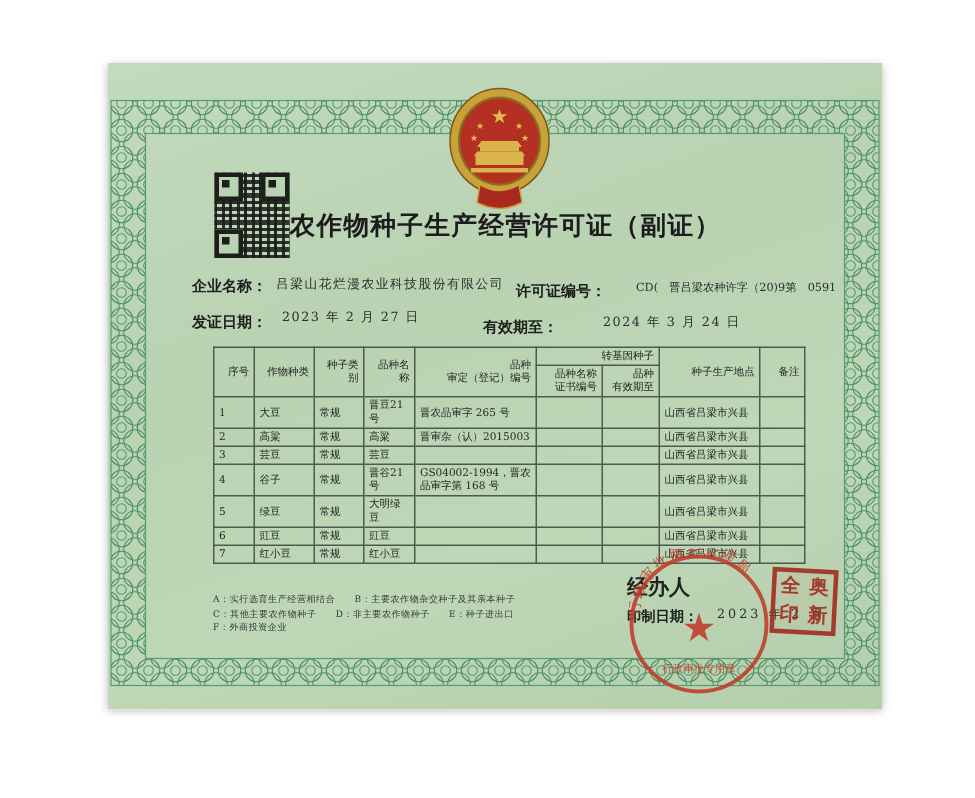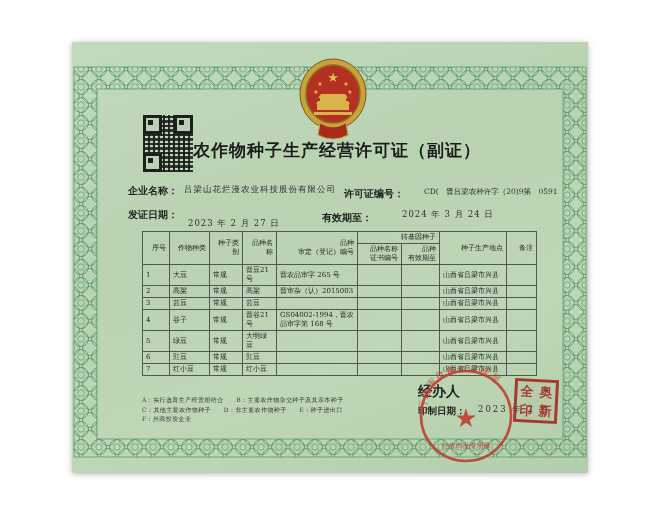--- a/index.html
+++ b/index.html
@@ -91,21 +91,21 @@
     </svg>
 
     <div class="abs title">农作物种子生产经营许可证（副证）</div>
 
     <span class="abs lbl" style="left:56px;top:142px;">企业名称：</span>
     <span class="abs val" style="left:112px;top:142px;letter-spacing:1px;">吕梁山花烂漫农业科技股份有限公司</span>
     <span class="abs lbl" style="left:272px;top:145px;">许可证编号：</span>
     <span class="abs val" style="left:352px;top:145px;font-size:7.5px;">CD(　晋吕梁农种许字（20)9第　0591</span>
 
     <span class="abs lbl" style="left:56px;top:166px;">发证日期：</span>
-    <span class="abs val" style="left:116px;top:176px;letter-spacing:1px;">2023 年 2 月 27 日</span>
+    <span class="abs val" style="left:116px;top:164px;letter-spacing:1px;">2023 年 2 月 27 日</span>
     <span class="abs lbl" style="left:250px;top:169px;">有效期至：</span>
     <span class="abs val" style="left:330px;top:167px;letter-spacing:1px;">2024 年 3 月 24 日</span>
 
     <table class="seed abs" style="left:70px;top:189px;">
       <colgroup>
         <col style="width:27px">
           <col style="width:40px">
           <col style="width:33px">
           <col style="width:34px">
         <col style="width:81px">

